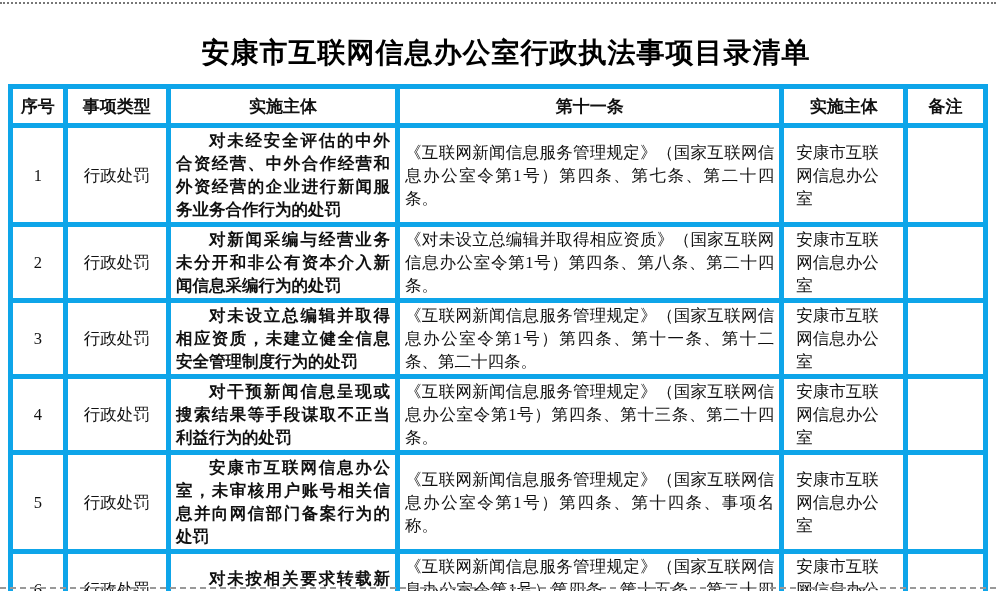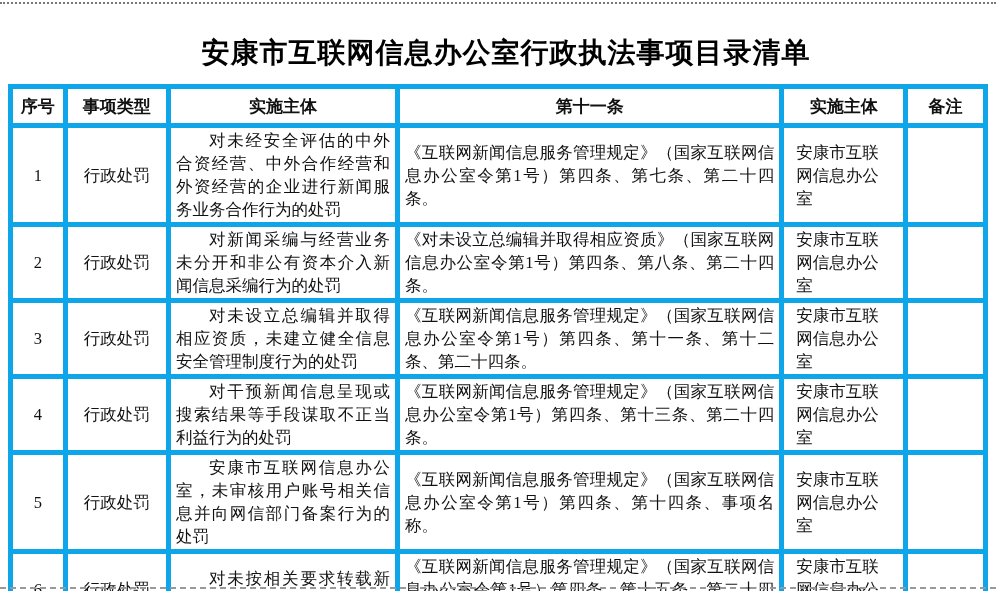--- a/index.html
+++ b/index.html
@@ -62,20 +62,21 @@
     height: 34px;
     padding: 0 2px;
     font-size: 17px;
   }
   td.c-no, td.c-type {
     text-align: center;
   }
   td.c-name {
     text-align: justify;
     text-indent: 2em;
+    font-weight: bold;
   }
   td.c-basis {
     text-align: justify;
   }
   td.c-subject {
     padding: 0 12px;
   }
   td.c-remark {
     text-align: center;
   }

